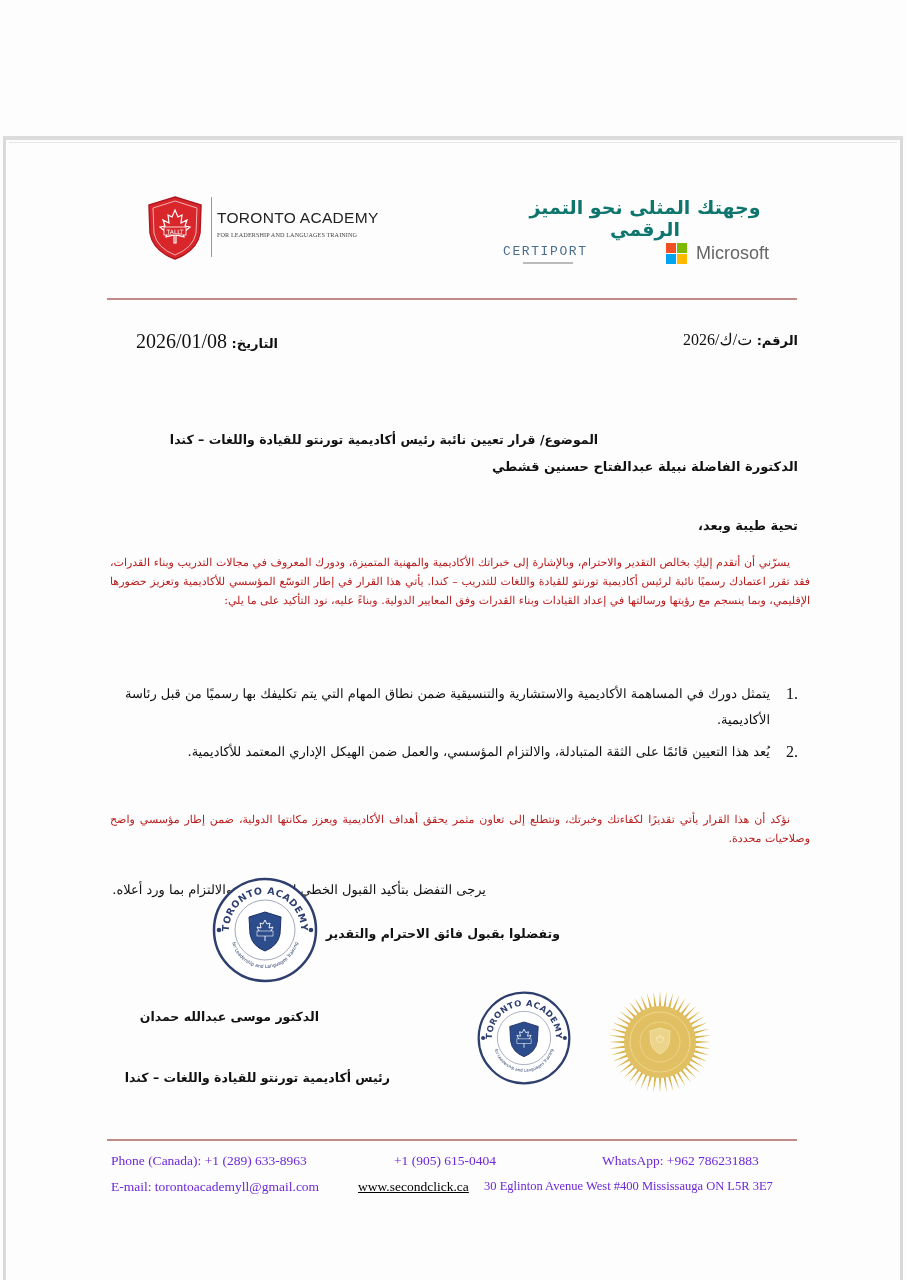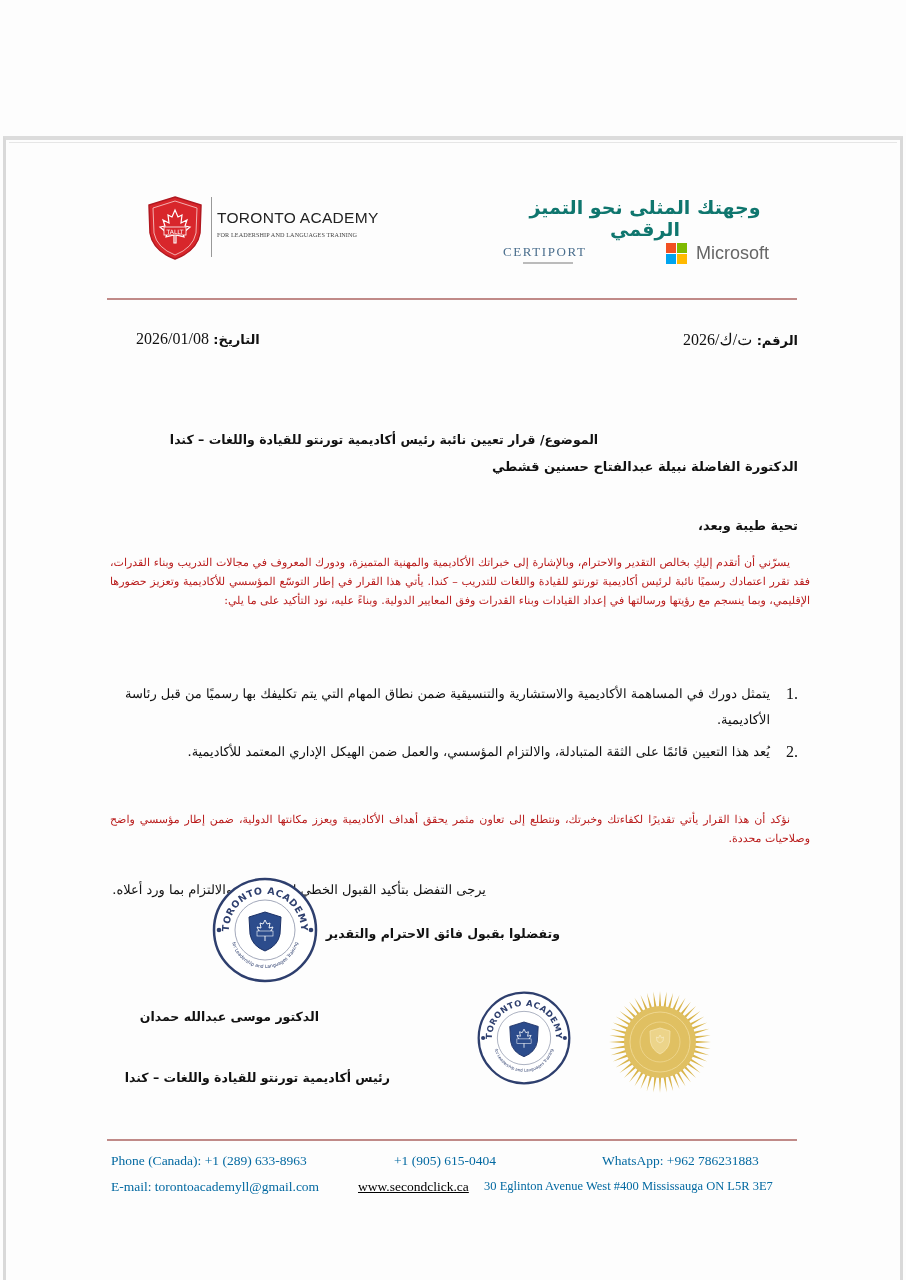--- a/index.html
+++ b/index.html
@@ -19,42 +19,42 @@
   }
 
   
   .ta-logo { position: absolute; left: 145px; top: 195px; width: 260px; height: 66px; }
   .ta-shield { position: absolute; left: 0; top: 0; width: 60px; height: 66px; }
   .ta-sep { position: absolute; left: 66px; top: 2px; width: 1px; height: 60px; background: #999; }
   .ta-name { position: absolute; left: 72px; top: 14px; font-family: "Liberation Sans", sans-serif; font-size: 15.5px; letter-spacing: 0.3px; color: #222; white-space: nowrap; }
   .ta-sub { position: absolute; left: 72px; top: 36px; font-family: "Liberation Serif", serif; font-size: 6.2px; color: #444; white-space: nowrap; letter-spacing: 0.1px; }
 
   .slogan { position: absolute; left: 510px; top: 196px; width: 270px; text-align: center; direction: rtl; font-family: "DejaVu Sans", sans-serif; font-weight: bold; font-size: 19px; color: #0f766e; }
-  .certiport { position: absolute; left: 503px; top: 244px; font-family: Liberation Serif, serif; font-size: 13px; letter-spacing: 1.6px; color: #4a6e8d; }
+  .certiport { position: absolute; left: 503px; top: 244px; font-family: Liberation Mono, monospace; font-size: 13px; letter-spacing: 1.6px; color: #4a6e8d; }
   .certiport-sub { position: absolute; left: 523px; top: 262px; width: 50px; height: 2px; background: #bbb; }
   .ms-logo { position: absolute; left: 666px; top: 243px; }
   .ms-grid { position: absolute; left: 0; top: 0; width: 22px; height: 22px; }
   .ms-grid span { position: absolute; width: 10px; height: 10px; }
   .ms-text { position: absolute; left: 30px; top: 0px; font-family: "Liberation Sans", sans-serif; font-size: 18px; color: #666; white-space: nowrap; }
 
   .rule { position: absolute; height: 2px; background: #c08a88; }
 
   .rtl { direction: rtl; unicode-bidi: embed; }
   .txt { position: absolute; font-family: "DejaVu Serif", serif; font-size: 14px; color: #111; white-space: nowrap; }
   .bold { font-family: "DejaVu Sans", sans-serif; font-weight: bold; }
 
   .para { position: absolute; left: 110px; width: 700px; direction: rtl; text-align: justify; text-align-last: right; font-family: "DejaVu Serif", serif; font-size: 11px; line-height: 19px; color: #b91c1c; }
 
   .list-item { position: absolute; left: 110px; width: 660px; direction: rtl; font-family: "DejaVu Serif", serif; font-size: 13px; line-height: 26px; color: #111; }
   .num { position: absolute; right: -28px; top: 0; font-family: "Liberation Serif", serif; font-size: 16px; direction: ltr; }
 
   
   .seal { position: absolute; }
 
-  .footer-txt { position: absolute; font-family: "Liberation Serif", serif; font-size: 13.5px; color: #0369a1; white-space: nowrap; }
+  .footer-txt { position: absolute; font-family: "Liberation Serif", serif; font-size: 13.5px; color: #6d28d9; white-space: nowrap; }
   .link { color: #000000; text-decoration: underline; }
 </style>
 </head>
 <body>
 
 <div class="sheet">
   <div class="sheet-inner"></div>
 </div>
 
 <div class="ta-logo">
@@ -84,21 +84,21 @@
 </div>
 
 <div class="rule" style="left:107px; top:298px; width:690px;"></div>
 
 <div class="txt rtl" style="right:108px; top:330px;">
   <span class="bold" style="font-size:13px;">الرقم:</span>
   <span style="font-family:'Liberation Serif',serif;font-size:16px;">ت/ك/2026</span>
 </div>
 <div class="txt rtl" style="left:136px; top:330px;">
   <span class="bold" style="font-size:13px;">التاريخ:</span>
-  <span style="font-family:'Liberation Serif',serif;font-size:16px;">2026/01/08</span>
+  <span style="font-family:'Liberation Serif',serif;font-size:20px;">2026/01/08</span>
 </div>
 
 <div class="txt rtl bold" style="left:110px; width:548px; top:392px; text-align:center; font-size:12.5px;margin-top:40px;">الموضوع/ قرار تعيين نائبة رئيس أكاديمية تورنتو للقيادة واللغات – كندا</div>
 
 <div class="txt rtl bold" style="right:108px; top:459px; font-size:13px;margin-left:28px;">الدكتورة الفاضلة نبيلة عبدالفتاح حسنين قشطي</div>
 
 <div class="txt rtl bold" style="right:108px; top:518px; font-size:13px;">تحية طيبة وبعد،</div>
 
 <div class="para" style="top:553px; text-indent:20px;">يسرّني أن أتقدم إليكِ بخالص التقدير والاحترام، وبالإشارة إلى خبراتك الأكاديمية والمهنية المتميزة، ودورك المعروف في مجالات التدريب وبناء القدرات، فقد تقرر اعتمادك رسميًا نائبة لرئيس أكاديمية تورنتو للقيادة واللغات للتدريب – كندا.  يأتي هذا القرار في إطار التوسّع المؤسسي للأكاديمية وتعزيز حضورها الإقليمي، وبما ينسجم مع رؤيتها ورسالتها في إعداد القيادات وبناء القدرات وفق المعايير الدولية. وبناءً عليه، نود التأكيد على ما يلي:</div>
 

